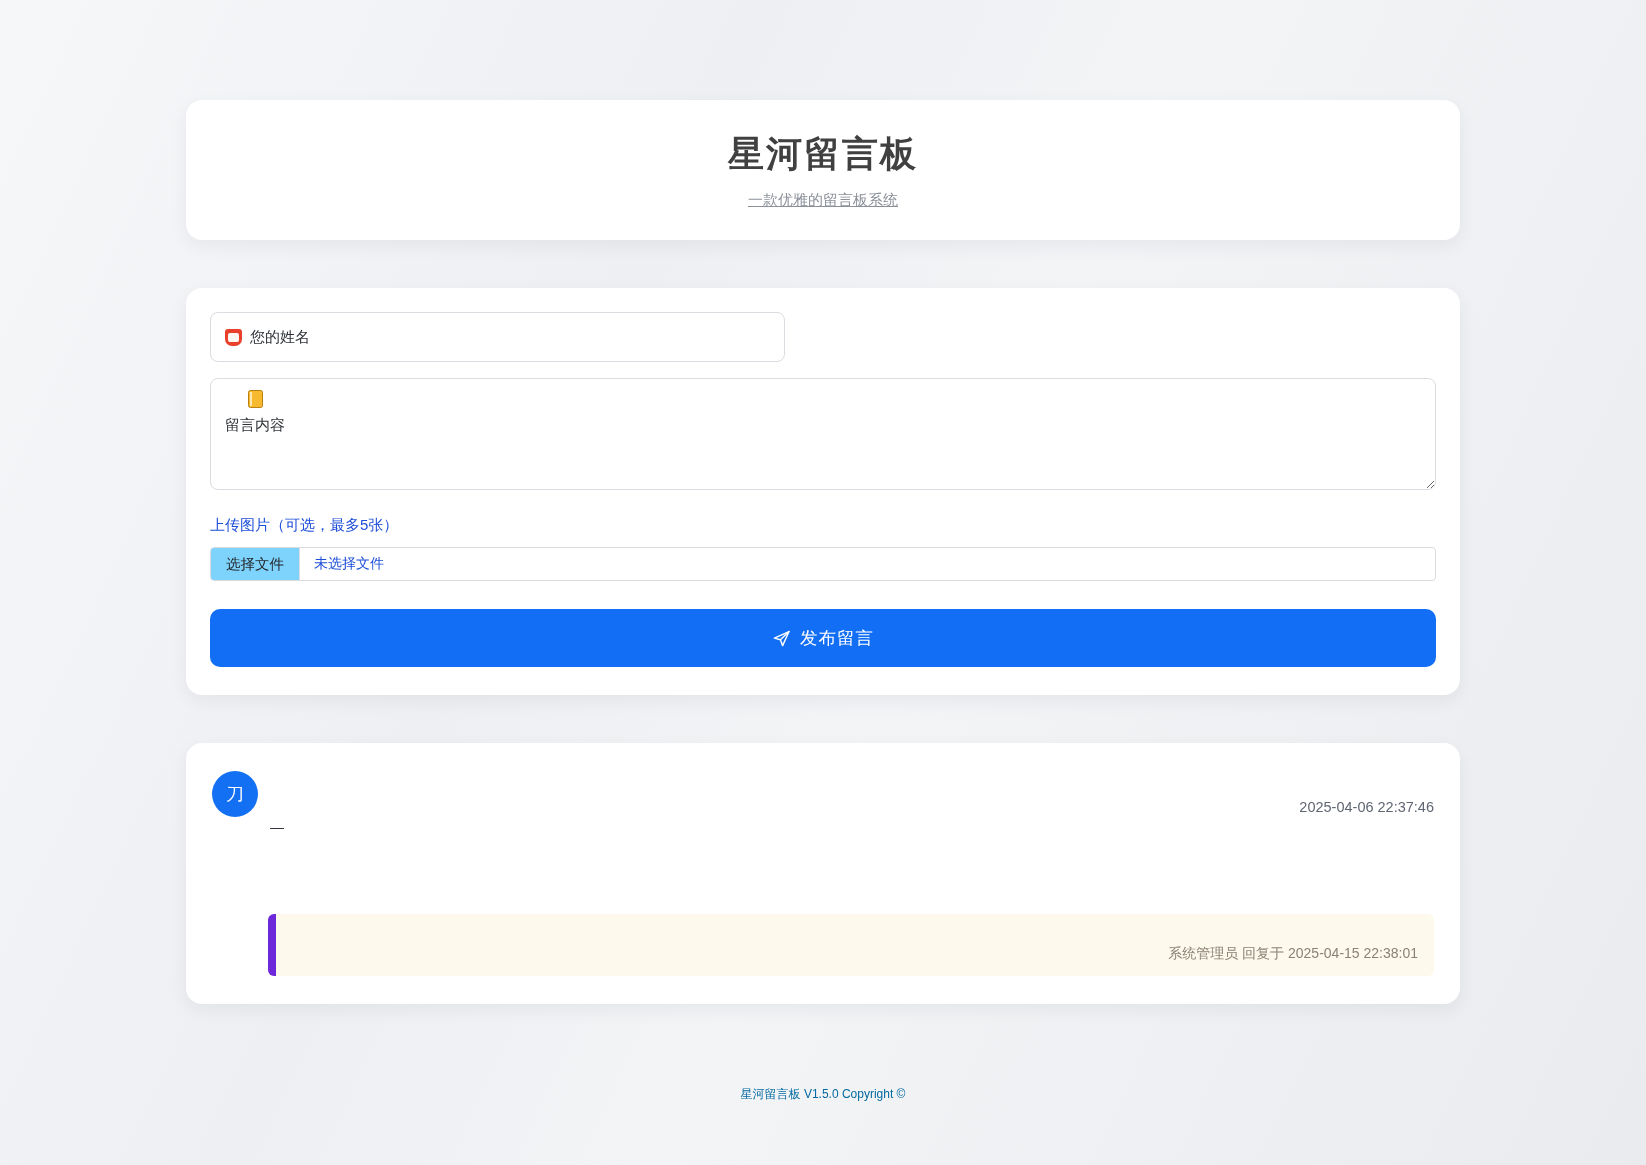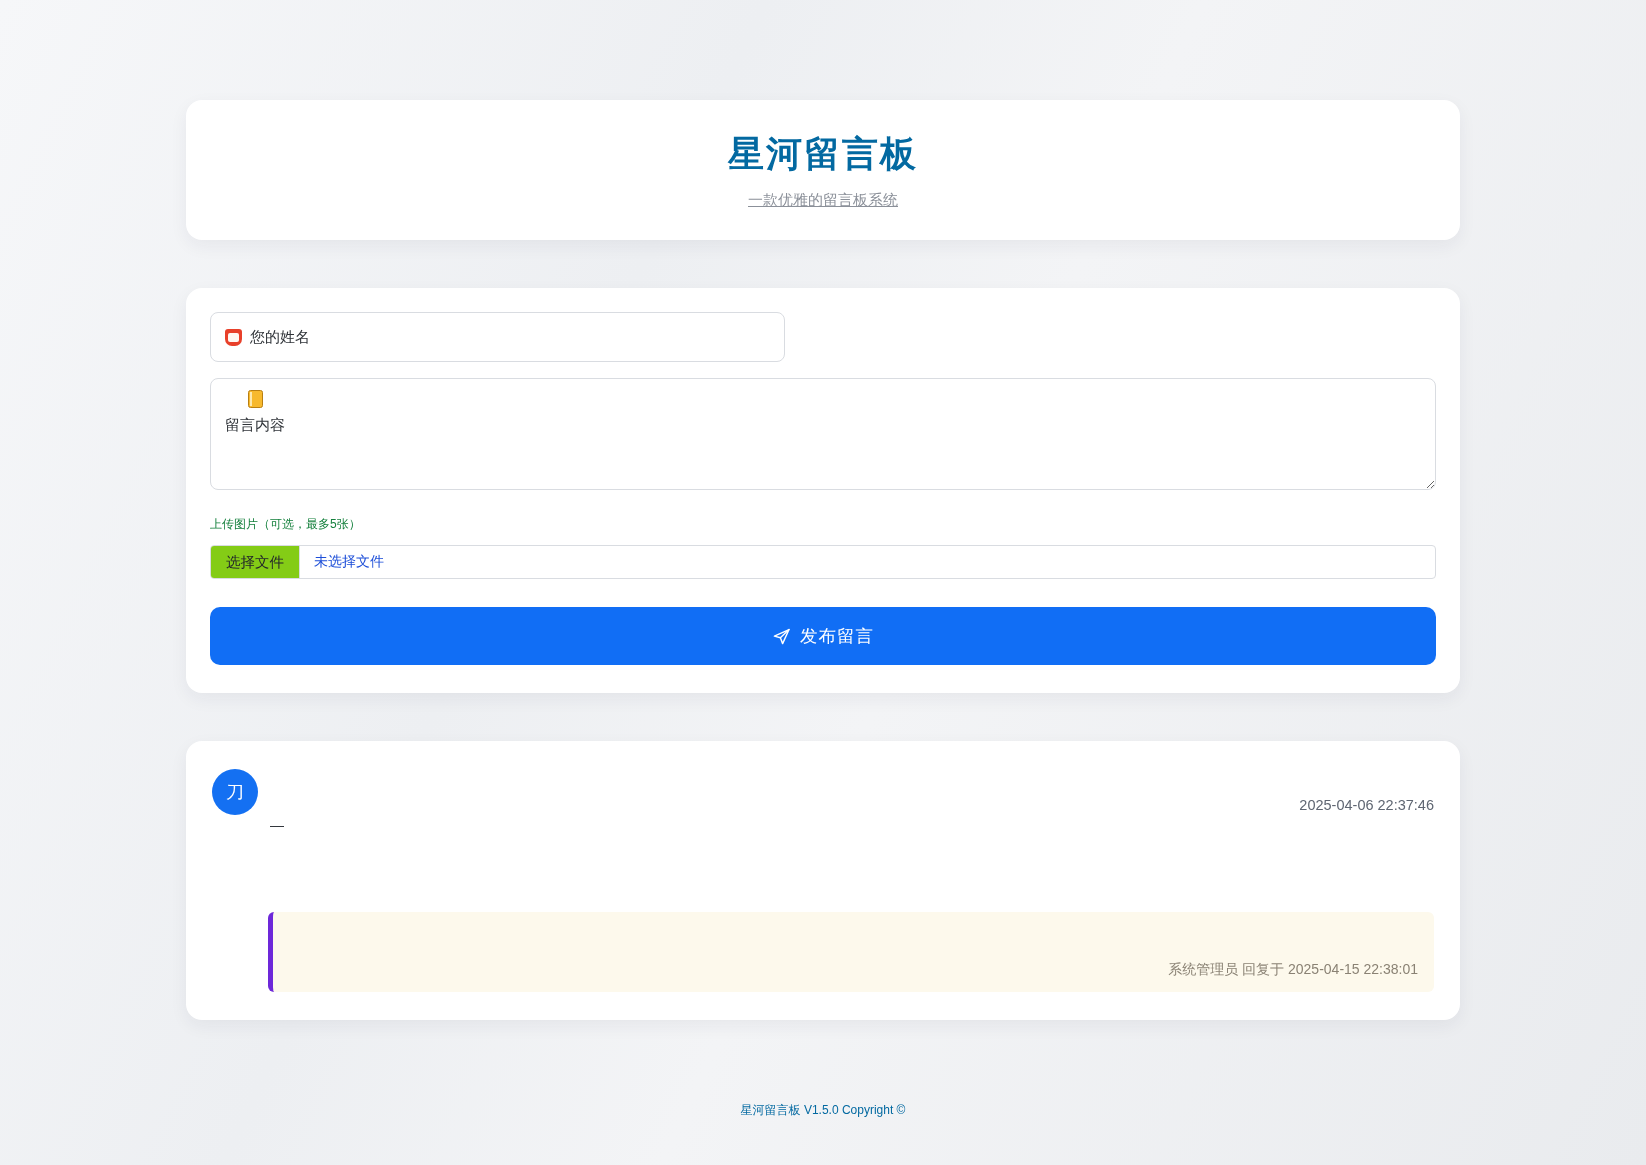--- a/index.html
+++ b/index.html
@@ -17,21 +17,21 @@
     background: #ffffff;
     border-radius: 16px;
     box-shadow: 0 6px 18px rgba(30,40,60,0.06);
   }
   .header-card {
     margin-top: 100px;
     height: 140px;
     display: flex; flex-direction: column; justify-content: center; align-items: center;
     gap: 12px;
   }
-  .site-title { font-size: 36px; font-weight: bold; color: #0369a1; letter-spacing: 2px; }
+  .site-title { font-size: 36px; font-weight: bold; color: #404040; letter-spacing: 2px; }
   .site-subtitle { font-size: 15px; color: #8b9099; text-decoration: underline; }
 
   
   .form-card { margin-top: 48px; padding: 24px 24px 28px 24px; }
 
   .field-wrap { position: relative; }
   .text-input {
     width: 575px; height: 50px;
     border: 1px solid #d9dce1; border-radius: 8px;
     font-size: 15px; padding: 0 14px; outline: none;
@@ -65,30 +65,30 @@
   
   .icon-ledger {
     width: 15px; height: 18px; display: inline-block; position: relative;
     background: #f7b92d; border: 1.5px solid #b97f11; border-radius: 2.5px; flex: 0 0 auto;
   }
   .icon-ledger::before {
     content: ""; position: absolute; left: 1.5px; top: 1px; bottom: 1px; width: 2px;
     background: #fde9b0;
   }
 
-  .upload-label { margin-top: 22px; font-size: 12px; color: #15803d; }
+  .upload-label { margin-top: 22px; font-size: 15px; color: #1d4ed8; }
 
   .file-row {
     margin-top: 12px; height: 34px; width: 100%;
     border: 1px solid #d9dce1; border-radius: 4px;
     display: flex; align-items: stretch; background: #fff; overflow: hidden;
     cursor: pointer;
   }
   .file-btn {
-    background: #84cc16; border: none; border-right: 1px solid #d9dce1;
+    background: #7dd3fc; border: none; border-right: 1px solid #d9dce1;
     padding: 0 15px; font-size: 14.5px; color: #23262b; cursor: pointer;
     font-family: "Liberation Sans", "DejaVu Sans", sans-serif;
   }
   .file-status { display: flex; align-items: center; padding-left: 14px; font-size: 14px; color: #1d4ed8; }
 
   .submit-btn {
     margin-top: 28px; width: 100%; height: 58px;
     background: #116ef5; border: none; border-radius: 10px; cursor: pointer;
     color: #ffffff; font-size: 17.5px; letter-spacing: 1px;
     display: flex; align-items: center; justify-content: center; gap: 9px;
@@ -104,22 +104,22 @@
   .avatar {
     width: 46px; height: 46px; border-radius: 50%;
     background: #1470f2; color: #ffffff; font-size: 18px;
     display: flex; align-items: center; justify-content: center; flex: 0 0 auto;
   }
   .msg-author { font-size: 15px; font-weight: bold; color: #2b2f36; }
   .msg-time { font-size: 14.5px; color: #5f6672; padding-top: 28px; }
   .msg-content { margin: 2px 0 0 58px; min-height: 95px; font-size: 14px; color: #33373d; }
 
   .reply-box {
-    margin-left: 56px; height: 80px;
-    background: #fdf9ec; border-left: 5px solid #6d28d9; border-radius: 6px;
+    margin-left: 56px; height: 62px;
+    background: #fdf9ec; border-left: 8px solid #6d28d9; border-radius: 6px;
     display: flex; align-items: flex-end; justify-content: flex-end;
     padding: 12px 16px 13px 16px;
   }
   .reply-attr { font-size: 14px; color: #8a8274; }
 
   
   .footer { margin-top: 80px; text-align: center; }
   .footer a { font-size: 12px; font-weight: normal; color: #0369a1; text-decoration: none; }
 </style>
 </head>

